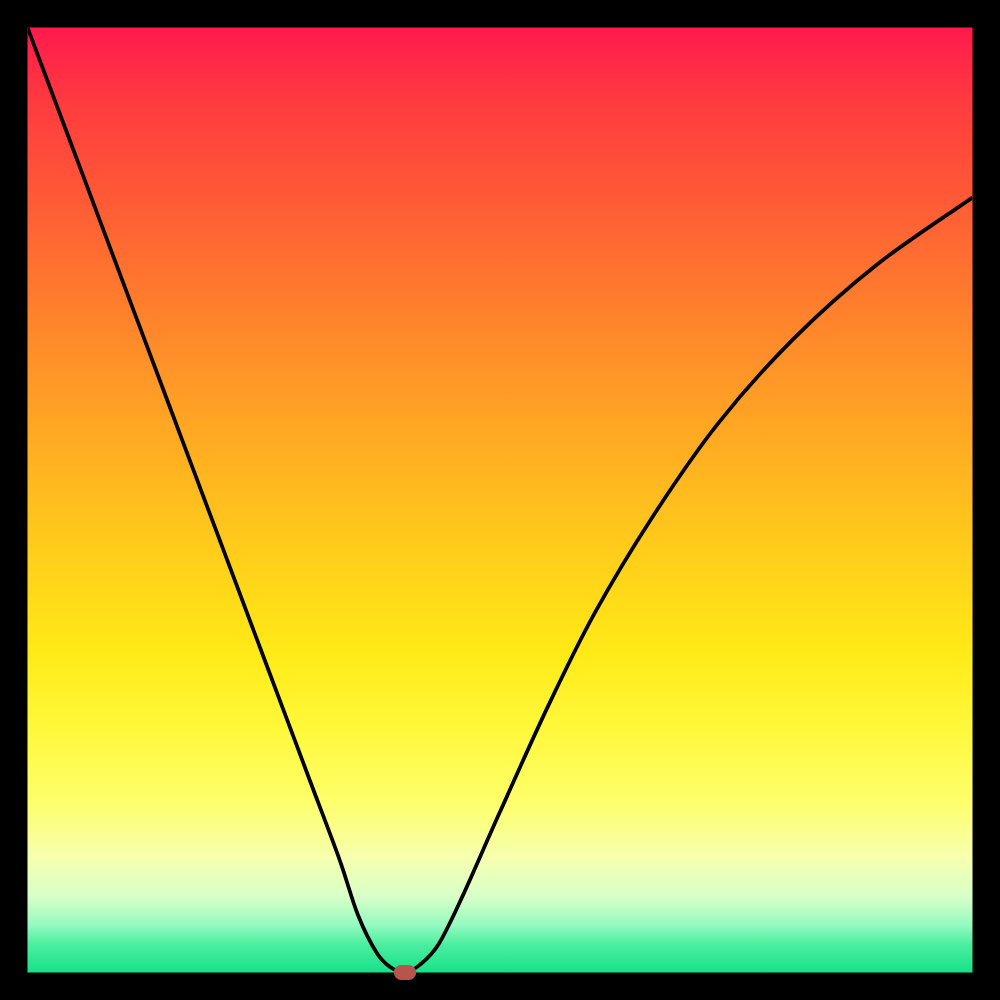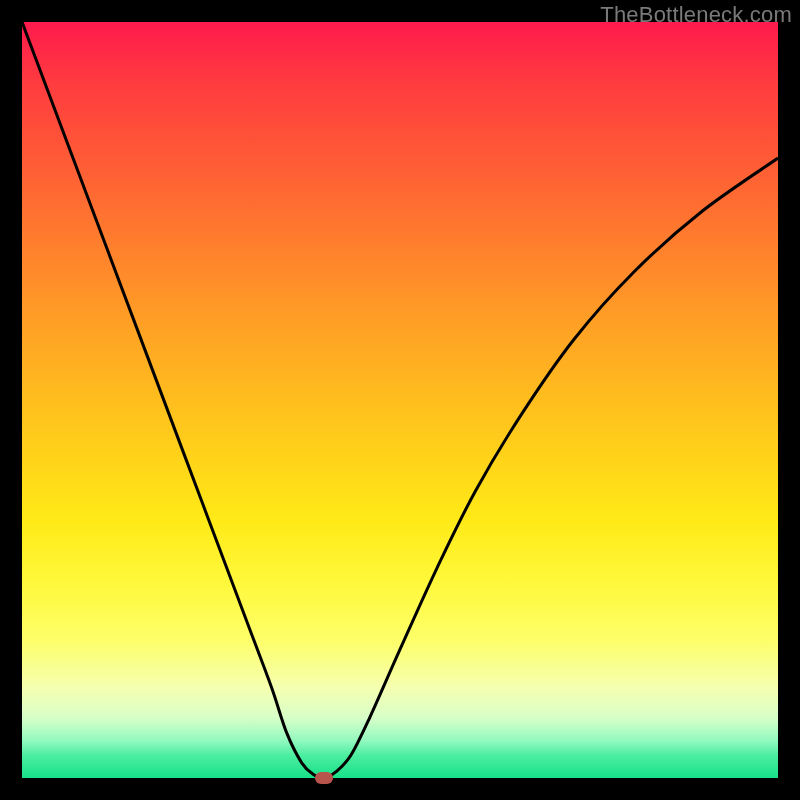--- a/index.html
+++ b/index.html
@@ -70,14 +70,13 @@
 </head>
 <body>
 
 <div class="frame">
   <div class="plot-area">
     <svg class="curve" viewBox="0 0 756 756" preserveAspectRatio="none">
       <path id="curve-path" fill="none" stroke-width="3" stroke="#000000" d="M 0 0 C 3.78 10.080000000000004, 15.120000000000001 40.32000000000001, 22.68 60.48000000000002 C 30.24 80.64000000000003, 37.8 100.80000000000005, 45.36 120.96000000000004 C 52.92 141.12000000000003, 60.47999999999999 161.27999999999994, 68.03999999999999 181.43999999999994 C 75.6 201.59999999999994, 83.16 221.75999999999993, 90.72 241.91999999999996 C 98.28 262.08, 105.83999999999999 282.24, 113.39999999999999 302.40000000000003 C 120.96 322.56000000000006, 128.51999999999998 342.72, 136.07999999999998 362.88 C 143.64 383.03999999999996, 151.2 403.2, 158.76 423.36 C 166.32 443.52000000000004, 173.88 463.68000000000006, 181.44 483.84000000000003 C 189 504, 196.56 524.16, 204.12 544.3199999999999 C 211.68 564.4799999999999, 219.23999999999998 584.64, 226.79999999999998 604.8 C 234.35999999999999 624.9599999999999, 243.18 647.64, 249.48000000000002 665.28 C 255.78000000000003 682.92, 259.55999999999995 698.04, 264.59999999999997 710.64 C 269.64 723.24, 275.30999999999995 733.95, 279.71999999999997 740.88 C 284.13 747.81, 287.28 749.7, 291.06 752.22 C 294.84000000000003 754.74, 298.62 756.378, 302.40000000000003 756 C 306.18000000000006 755.622, 309.33000000000004 753.732, 313.74 749.952 C 318.15 746.172, 323.19 742.392, 328.86 733.32 C 334.53000000000003 724.248, 339.57 713.16, 347.76 695.52 C 355.95 677.88, 366.65999999999997 652.6800000000001, 378 627.48 C 389.34000000000003 602.28, 403.20000000000005 570.78, 415.8 544.3199999999999 C 428.4 517.8599999999999, 439.73999999999995 493.91999999999996, 453.59999999999997 468.71999999999997 C 467.46 443.52, 482.58000000000004 418.32, 498.96000000000004 393.12 C 515.34 367.92, 532.98 341.46000000000004, 551.88 317.52000000000004 C 570.78 293.58000000000004, 590.94 270.9, 612.36 249.47999999999996 C 633.78 228.05999999999995, 656.46 207.89999999999998, 680.4 189 C 704.3399999999999 170.10000000000002, 743.4 144.90000000000003, 756 136.08000000000004"></path>
     </svg>
     <div id="marker" class="marker" style="left: 302.4px; top: 756px; background: rgb(183, 84, 75);"></div>
   </div>
-  <div class="watermark">TheBottleneck.com</div>
 </div>
 
 </body></html>

